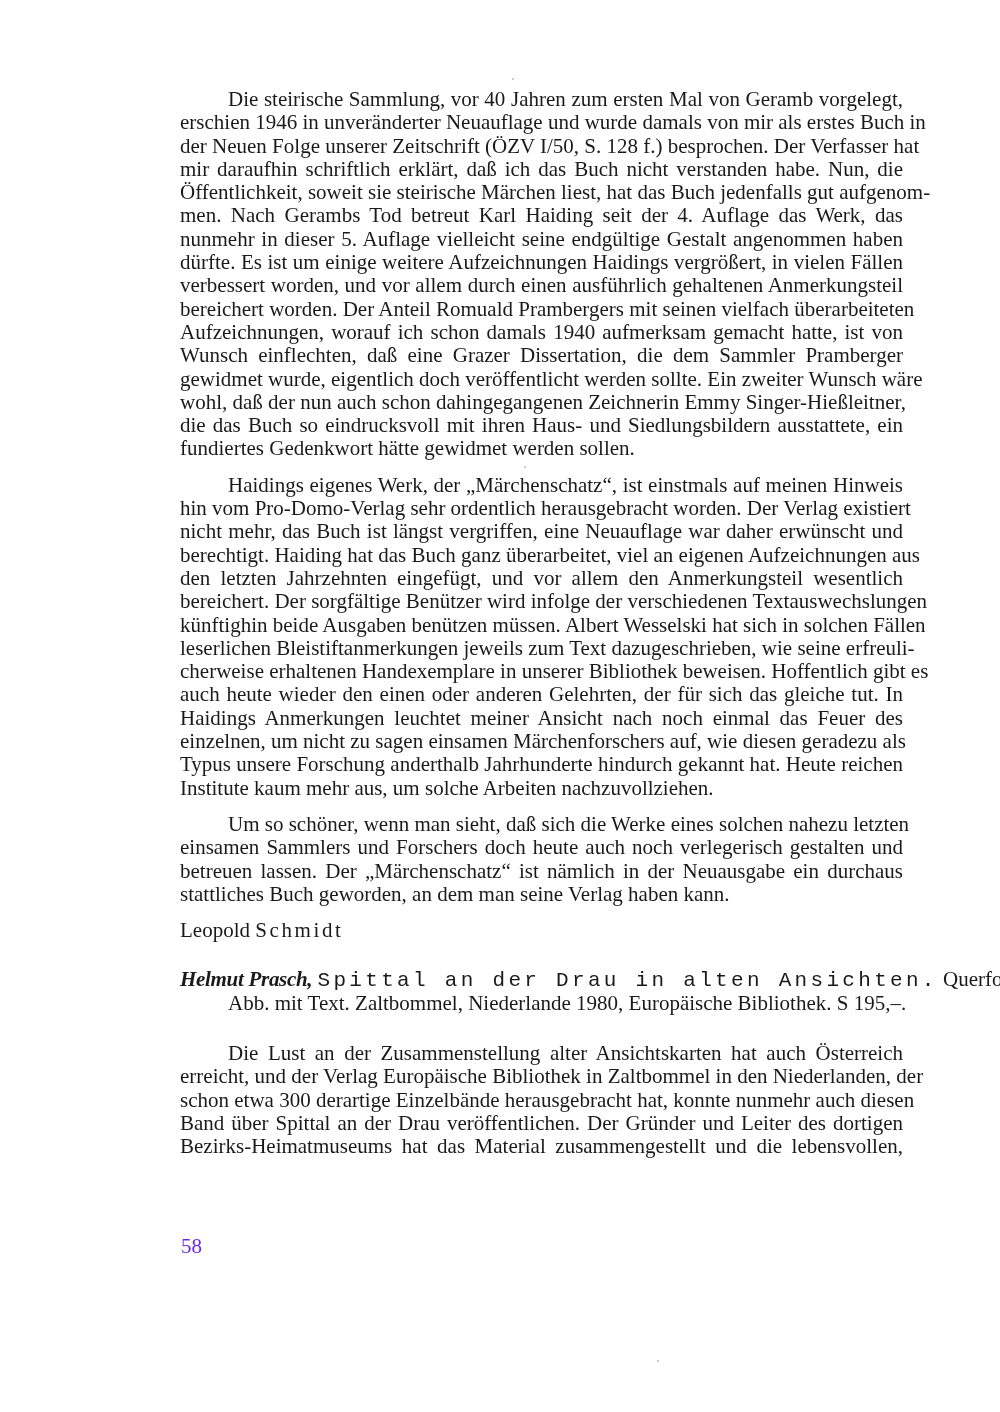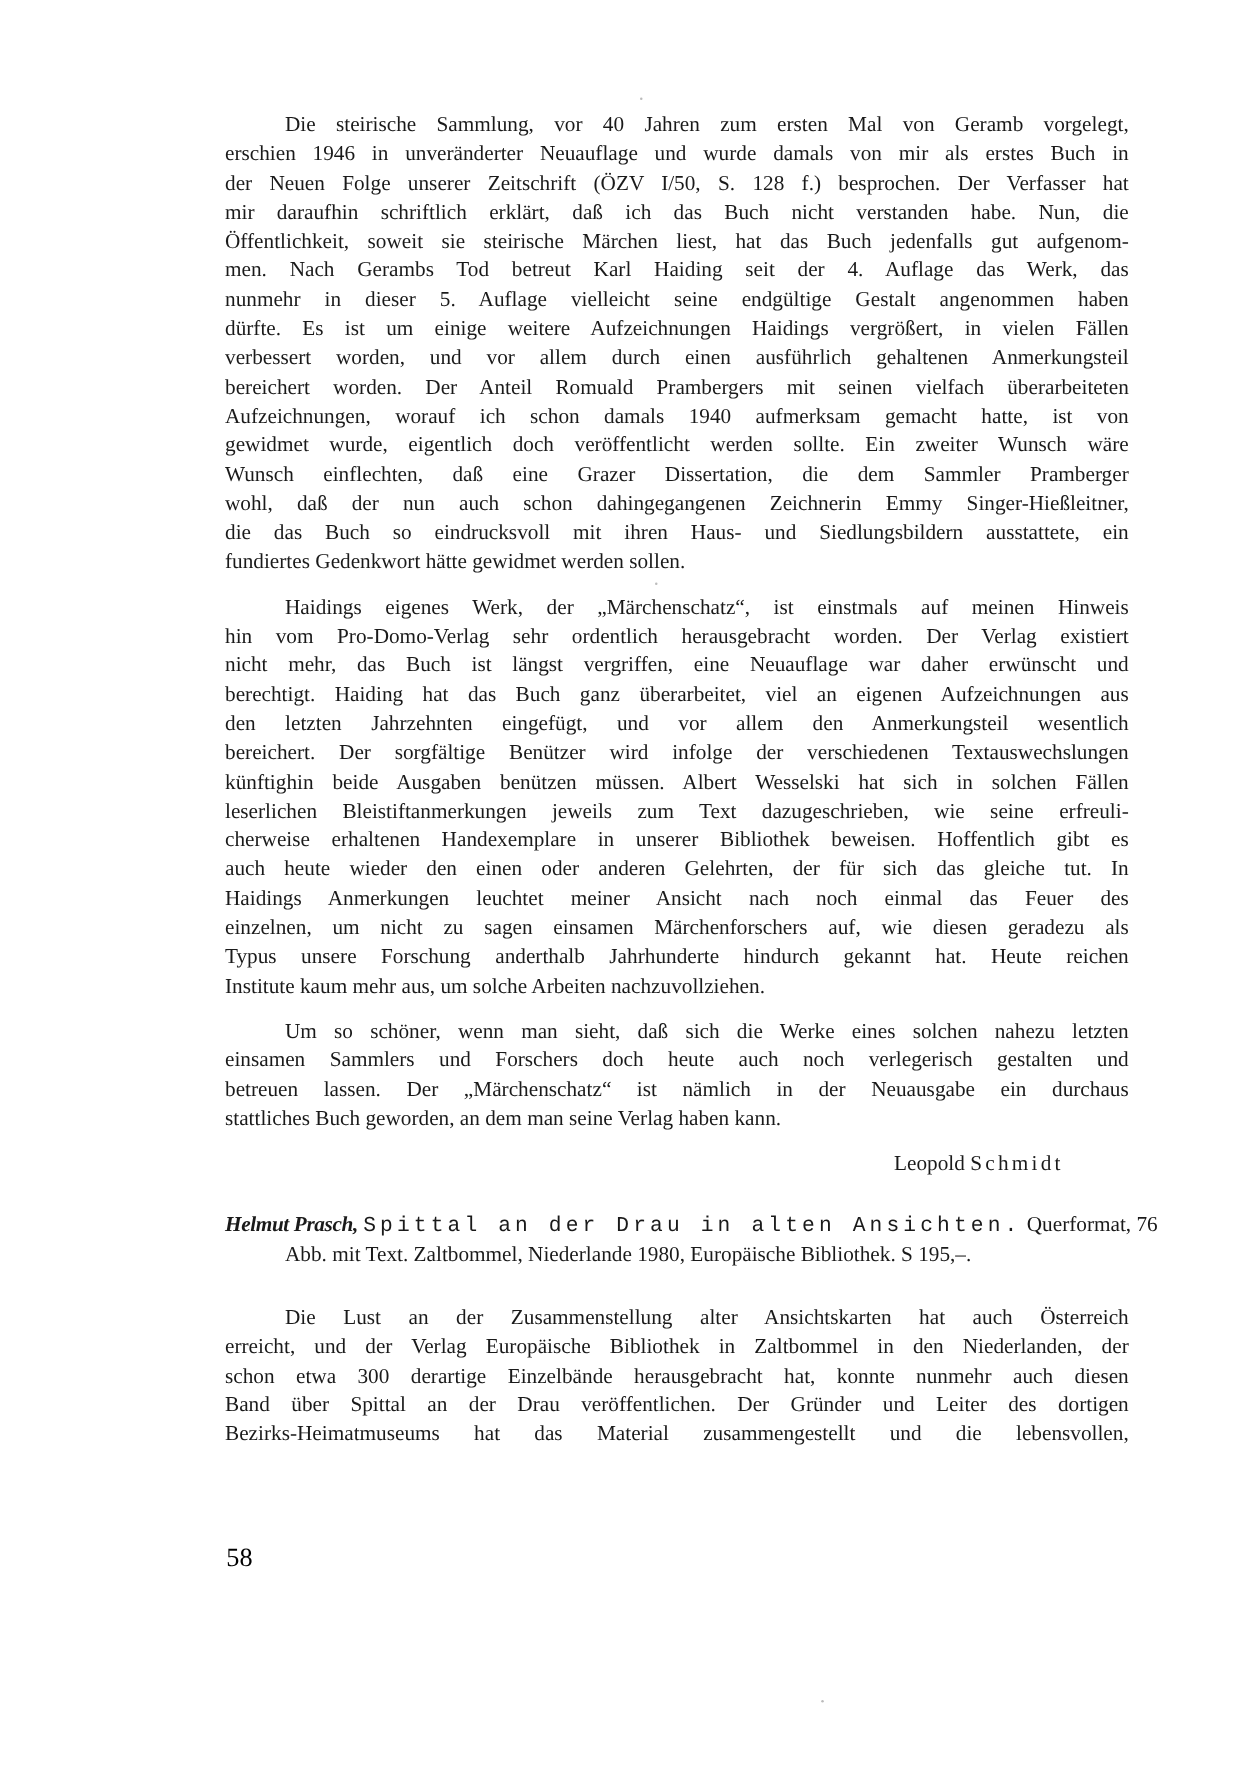--- a/index.html
+++ b/index.html
@@ -1,57 +1,57 @@
 <!DOCTYPE html>
 <html><head>
 <meta charset="utf-8">
 <style>
   html, body { margin: 0; padding: 0; background: #ffffff; }
   body { width: 1000px; height: 1412px; position: relative; overflow: hidden; }
   .page {
     position: absolute; left: 180px; top: 88px; width: 723px;
     font-family: "Liberation Serif", "DejaVu Serif", serif;
-    font-size: 17px; line-height: 23.3px; color: #1a1a1a;
+    font-size: 21px; line-height: 23.3px; color: #1a1a1a;
   }
   .line { display: block; white-space: nowrap; text-align: justify; text-align-last: justify; height: 23.3px; }
   .line.last { text-align-last: left; }
   .line.indent { padding-left: 48px; }
   .para { margin-bottom: 13px; }
-  .sig { text-align: right; margin-top: 0px; margin-bottom: 26px; padding-right: 52px; height: 23.3px; }
+  .sig { margin-top: 0px; margin-bottom: 26px; padding-right: 52px; height: 23.3px; }
   .spaced { letter-spacing: 2.6px; }
   .bib { margin-bottom: 27px; }
   .bib .hang { padding-left: 48px; }
   .author { font-weight: bold; letter-spacing: -0.3px; font-style: italic; }
   .title-spaced { letter-spacing: 3.3px; font-family: Liberation Mono, monospace; }
   .pagenum {
     position: absolute; left: 181px; top: 1234px;
     font-family: "Liberation Serif", "DejaVu Serif", serif;
-    font-size: 21px; color: #000000;
+    font-size: 21px; color: #6d28d9;
   }
   .speck { position: absolute; width: 2px; height: 2px; background: #bbb; border-radius: 1px; }
 </style>
 </head>
 <body>
 
 <div class="page">
 
   <div class="para">
     <span class="line indent">Die steirische Sammlung, vor 40 Jahren zum ersten Mal von Geramb vorgelegt,</span>
     <span class="line">erschien 1946 in unveränderter Neuauflage und wurde damals von mir als erstes Buch in</span>
     <span class="line">der Neuen Folge unserer Zeitschrift (ÖZV I/50, S. 128 f.) besprochen. Der Verfasser hat</span>
     <span class="line">mir daraufhin schriftlich erklärt, daß ich das Buch nicht verstanden habe. Nun, die</span>
     <span class="line">Öffentlichkeit, soweit sie steirische Märchen liest, hat das Buch jedenfalls gut aufgenom-</span>
     <span class="line">men. Nach Gerambs Tod betreut Karl Haiding seit der 4. Auflage das Werk, das</span>
     <span class="line">nunmehr in dieser 5. Auflage vielleicht seine endgültige Gestalt angenommen haben</span>
     <span class="line">dürfte. Es ist um einige weitere Aufzeichnungen Haidings vergrößert, in vielen Fällen</span>
     <span class="line">verbessert worden, und vor allem durch einen ausführlich gehaltenen Anmerkungsteil</span>
     <span class="line">bereichert worden. Der Anteil Romuald Prambergers mit seinen vielfach überarbeiteten</span>
     <span class="line">Aufzeichnungen, worauf ich schon damals 1940 aufmerksam gemacht hatte, ist von</span>
+    <span class="line">Wunsch einflechten, daß eine Grazer Dissertation, die dem Sammler Pramberger</span>
     <span class="line">gewidmet wurde, eigentlich doch veröffentlicht werden sollte. Ein zweiter Wunsch wäre</span>
-    <span class="line">Wunsch einflechten, daß eine Grazer Dissertation, die dem Sammler Pramberger</span>
     <span class="line">wohl, daß der nun auch schon dahingegangenen Zeichnerin Emmy Singer-Hießleitner,</span>
     <span class="line">die das Buch so eindrucksvoll mit ihren Haus- und Siedlungsbildern ausstattete, ein</span>
     <span class="line last">fundiertes Gedenkwort hätte gewidmet werden sollen.</span>
   </div>
 
   <div class="para">
     <span class="line indent">Haidings eigenes Werk, der „Märchenschatz“, ist einstmals auf meinen Hinweis</span>
     <span class="line">hin vom Pro-Domo-Verlag sehr ordentlich herausgebracht worden. Der Verlag existiert</span>
     <span class="line">nicht mehr, das Buch ist längst vergriffen, eine Neuauflage war daher erwünscht und</span>
     <span class="line">berechtigt. Haiding hat das Buch ganz überarbeitet, viel an eigenen Aufzeichnungen aus</span>

